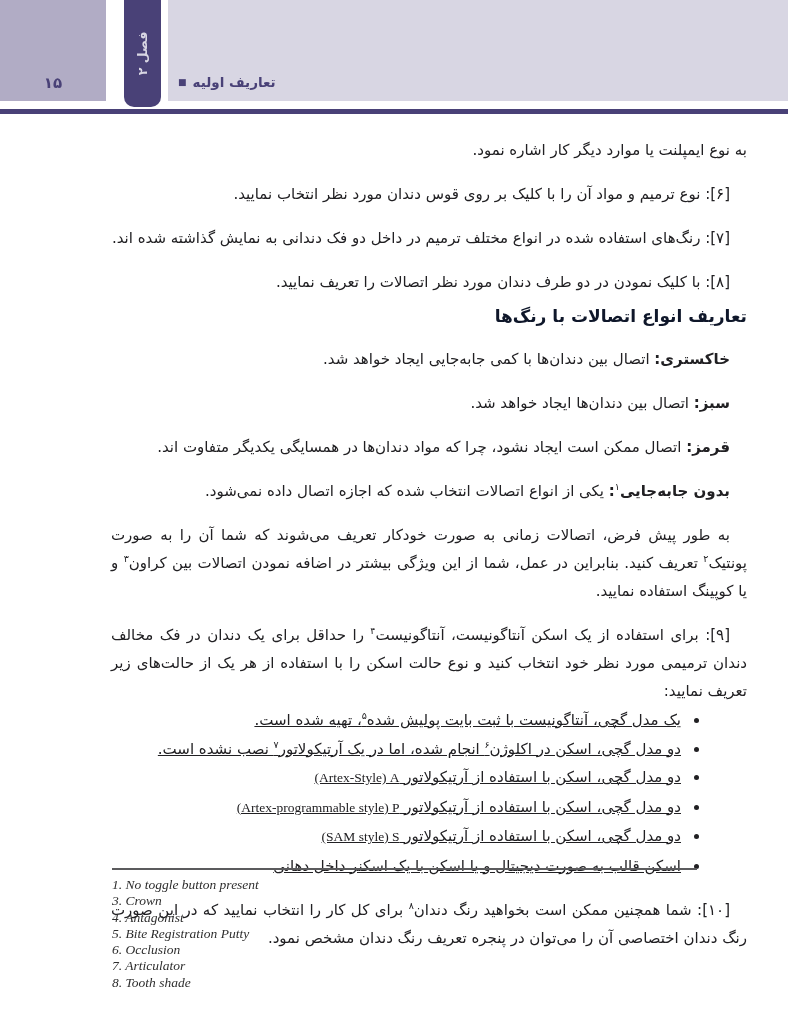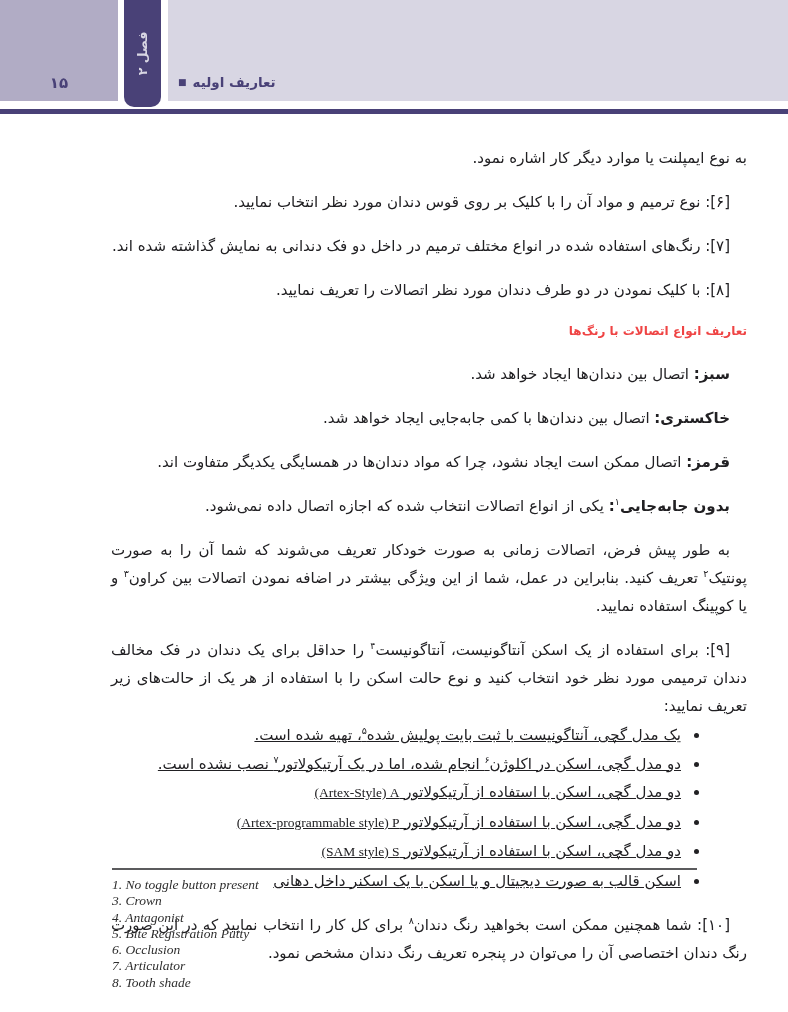--- a/index.html
+++ b/index.html
@@ -10,21 +10,21 @@
     height: 1012px;
     background: #ffffff;
     overflow: hidden;
     font-family: "DejaVu Sans", sans-serif;
   }
 
   
   .pagenum-box {
     position: absolute;
     left: 0; top: 0;
-    width: 118px; height: 101px;
+    width: 106px; height: 101px;
     background: #b1acc5;
     display: flex;
     align-items: flex-end;
     justify-content: center;
     padding-bottom: 9px;
     color: #494177;
     font-weight: bold;
     font-size: 15px;
   }
   .chapter-tab {
@@ -67,21 +67,21 @@
   .rule {
     position: absolute;
     left: 0; top: 109px;
     width: 788px; height: 5px;
     background: #494177;
   }
 
   
   .content {
     position: absolute;
-    top: 144px;
+    top: 136px;
     right: 41px;
     width: 636px;
     direction: rtl;
     text-align: justify;
     color: #212023;
     font-size: 15px;
     line-height: 28px;
   }
   .content p { margin: 0; }
   .content p.indent { text-indent: 17px; margin-top: 16px; }
@@ -91,25 +91,25 @@
     line-height: 0;
     vertical-align: super;
   }
   .content .latin {
     direction: ltr;
     unicode-bidi: embed;
     font-family: "Liberation Serif", serif;
     font-size: 13.5px;
   }
   .content h2 {
-    color: #ef4444;
-    font-size: 12px;
+    color: #0f172a;
+    font-size: 17px;
     font-weight: bold;
     text-align: right;
-    margin: 14px 0 4px 0;
+    margin: 7px 0 4px 0;
     line-height: 26px;
   }
   ul.bullets {
     list-style: disc outside;
     margin: 1px 0 0 0;
     padding: 0 64px 0 0;
   }
   ul.bullets li {
     line-height: 28.5px;
     padding-right: 2px;
@@ -152,22 +152,22 @@
   </div>
 
   <div class="rule"></div>
 
   <div class="content">
       <p><span>به نوع ایمپلنت یا موارد دیگر کار اشاره نمود.</span></p>
       <p class="indent"><span>[۶]: نوع ترمیم و مواد آن را با کلیک بر روی قوس دندان مورد نظر انتخاب نمایید.</span></p>
       <p class="indent"><span>[۷]: رنگ‌های استفاده شده در انواع مختلف ترمیم در داخل دو فک دندانی به نمایش گذاشته شده اند.</span></p>
       <p class="indent"><span>[۸]: با کلیک نمودن در دو طرف دندان مورد نظر اتصالات را تعریف نمایید.</span></p>
       <h2><span>تعاریف انواع اتصالات با رنگ‌ها</span></h2>
+      <p class="indent"><span class="bold">خاکستری:</span><span> اتصال بین دندان‌ها با کمی جابه‌جایی ایجاد خواهد شد.</span></p>
       <p class="indent"><span class="bold">سبز:</span><span> اتصال بین دندان‌ها ایجاد خواهد شد.</span></p>
-      <p class="indent"><span class="bold">خاکستری:</span><span> اتصال بین دندان‌ها با کمی جابه‌جایی ایجاد خواهد شد.</span></p>
       <p class="indent"><span class="bold">قرمز:</span><span> اتصال ممکن است ایجاد نشود، چرا که مواد دندان‌ها در همسایگی یکدیگر متفاوت اند.</span></p>
       <p class="indent"><span class="bold">بدون جابه‌جایی</span><sup>۱</sup><span class="bold">:</span><span> یکی از انواع اتصالات انتخاب شده که اجازه اتصال داده نمی‌شود.</span></p>
       <p class="indent"><span>به طور پیش فرض، اتصالات زمانی به صورت خودکار تعریف می‌شوند که شما آن را به صورت پونتیک</span><sup>۲</sup><span> تعریف کنید. بنابراین در عمل، شما از این ویژگی بیشتر در اضافه نمودن اتصالات بین کراون</span><sup>۳</sup><span> و یا کوپینگ استفاده نمایید.</span></p>
       <p class="indent"><span>[۹]: برای استفاده از یک اسکن آنتاگونیست، آنتاگونیست</span><sup>۴</sup><span> را حداقل برای یک دندان در فک مخالف دندان ترمیمی مورد نظر خود انتخاب کنید و نوع حالت اسکن را با استفاده از هر یک از حالت‌های زیر تعریف نمایید:</span></p>
       <ul class="bullets">
         <li><span>یک مدل گچی، آنتاگونیست با ثبت بایت پولیش شده</span><sup>۵</sup><span>، تهیه شده است.</span></li>
         <li><span>دو مدل گچی، اسکن در اکلوژن</span><sup>۶</sup><span> انجام شده، اما در یک آرتیکولاتور</span><sup>۷</sup><span> نصب نشده است.</span></li>
         <li><span>دو مدل گچی، اسکن با استفاده از آرتیکولاتور </span><span class="latin">(Artex-Style) A</span></li>
         <li><span>دو مدل گچی، اسکن با استفاده از آرتیکولاتور </span><span class="latin">(Artex-programmable style) P</span></li>
         <li><span>دو مدل گچی، اسکن با استفاده از آرتیکولاتور </span><span class="latin">(SAM style) S</span></li>

